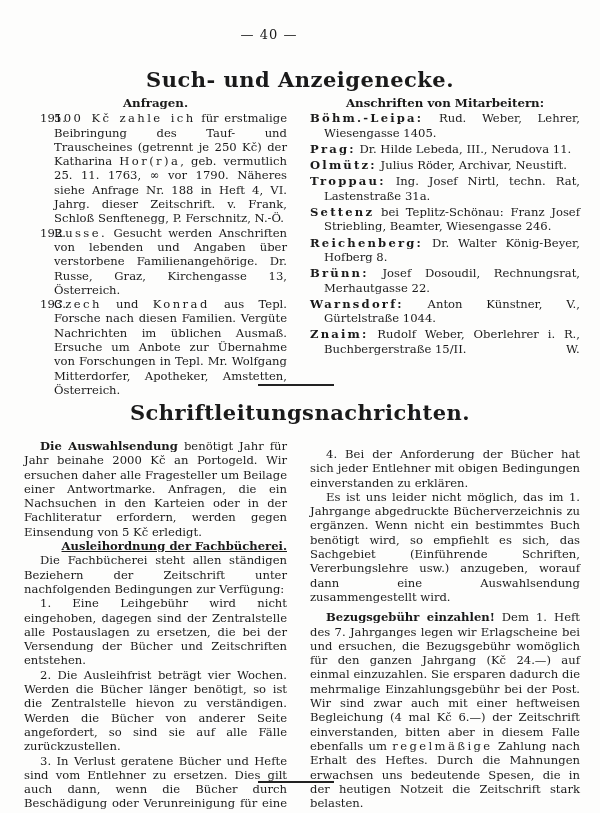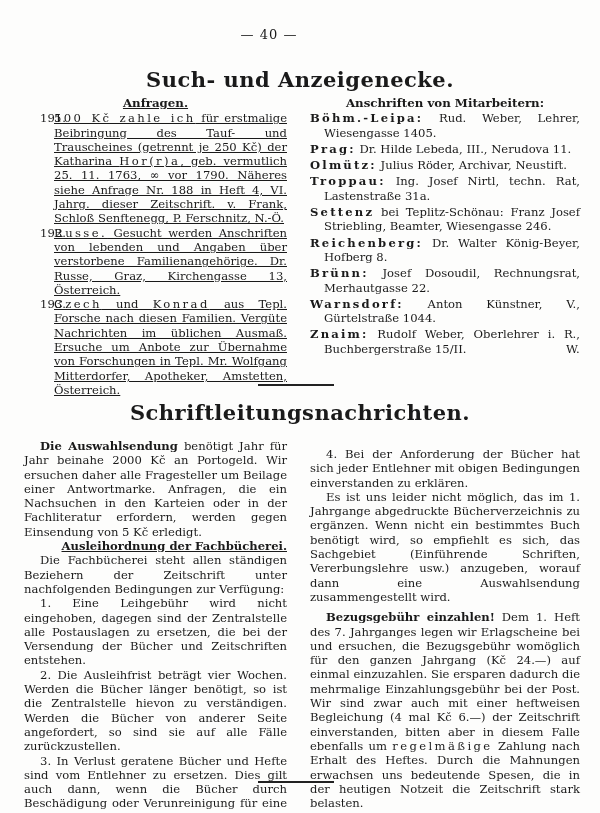--- a/index.html
+++ b/index.html
@@ -44,21 +44,21 @@
   }
   .inner-head { text-align: right; font-weight: bold; text-decoration: underline; }
 </style>
 </head>
 <body>
 
 <div class="page-number">— 40 —</div>
 
 <div class="section-title t1">Such- und Anzeigenecke.</div>
 
-<div class="col col-l" style="top:96px;text-decoration:underline;">
+<div class="col col-l" style="top:96px;">
   <div class="subhead">Anfragen.</div>
   <div class="entry">
     <span class="num">191.</span>
     <span class="sp">500 Kč zahle ich</span><span> für erstmalige Beibringung des Tauf- und Trauscheines (getrennt je 250 Kč) der Katharina </span><span class="sp">Hor(r)a</span><span>, geb. vermutlich 25. 11. 1763, ∞ vor 1790. Näheres siehe Anfrage Nr. 188 in Heft 4, VI. Jahrg. dieser Zeitschrift. v. Frank, Schloß Senftenegg, P. Ferschnitz, N.-Ö.</span>
   </div>
   <div class="entry">
     <span class="num">192.</span>
     <span class="sp">Russe.</span><span> Gesucht werden Anschriften von lebenden und Angaben über verstorbene Familienangehörige. Dr. Russe, Graz, Kirchengasse 13, Österreich.</span>
   </div>
   <div class="entry">

